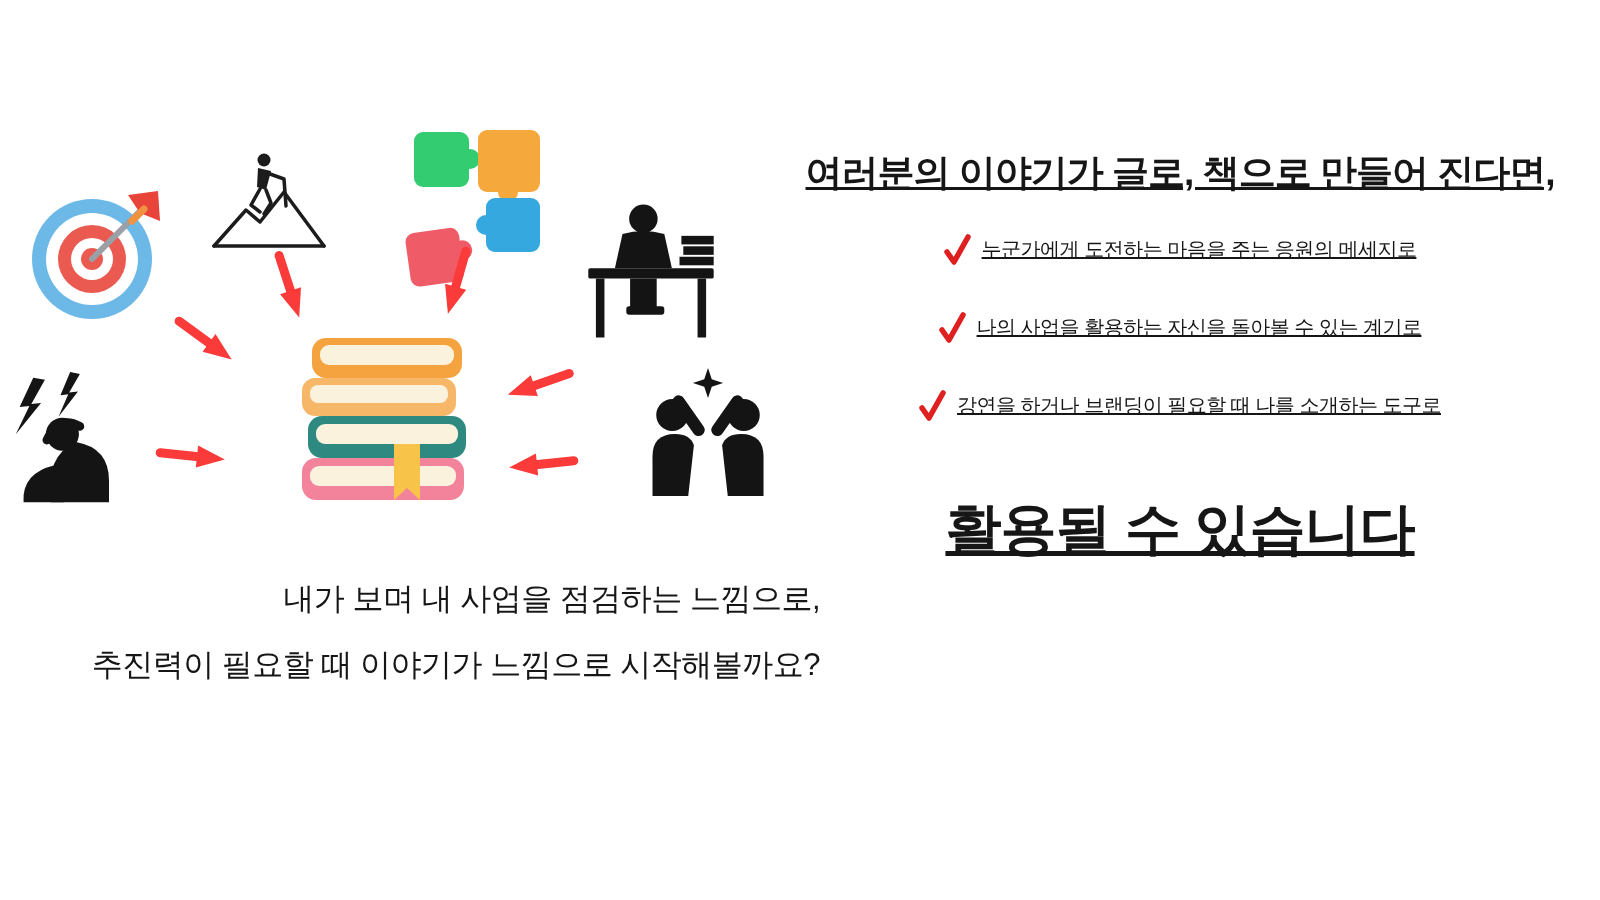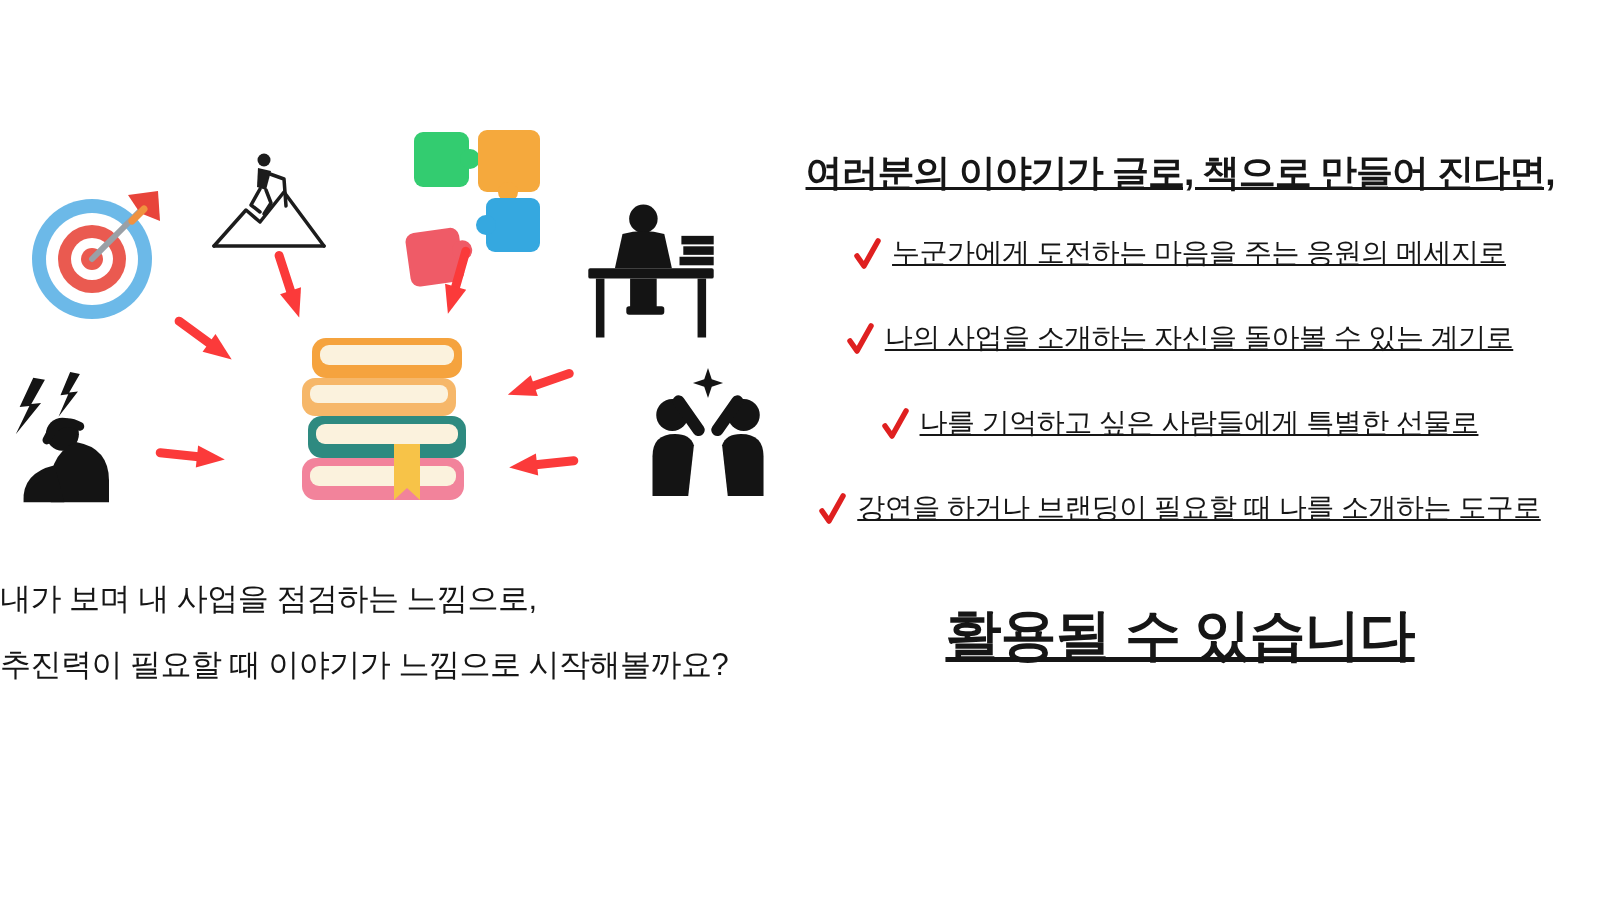--- a/index.html
+++ b/index.html
@@ -26,32 +26,32 @@
 
   .arrow { position: absolute; width: 74px; height: 28px; }
   .arrow svg { display: block; width: 100%; height: 100%; }
   .a1 { left: 168px; top: 326px; transform: rotate(36deg); }
   .a2 { left: 252px; top: 272px; transform: rotate(72deg); }
   .a3 { left: 420px; top: 268px; transform: rotate(106deg); }
   .a4 { left: 502px; top: 370px; transform: rotate(161deg); }
   .a5 { left: 155px; top: 442px; transform: rotate(6deg); }
   .a6 { left: 505px; top: 450px; transform: rotate(174deg); }
 
-  .captions { position: absolute; left: 0; top: 566px; width: 820px; text-align: left; }
+  .captions { position: absolute; left: 0; top: 566px; width: 820px; text-align: right; }
   .captions p { margin: 0; line-height: 66px; font-size: 31px; font-weight: 500; letter-spacing: -0.5px; }
 
   .right-col {
     position: absolute; left: 780px; top: 148px; width: 800px;
     display: flex; flex-direction: column; align-items: center; text-decoration: underline;
   }
   .headline { margin: 0 0 36px 0; font-size: 37px; font-weight: 700; letter-spacing: -1px; white-space: nowrap; }
   .checks { list-style: none; margin: 0; padding: 0; display: flex; flex-direction: column; align-items: center; }
   .check-item {
     display: flex; align-items: center; gap: 11px; margin-bottom: 47px;
-    font-size: 28px; font-weight: 500; letter-spacing: -0.5px; white-space: nowrap;
+    font-size: 20px; font-weight: 500; letter-spacing: -0.5px; white-space: nowrap;
   }
   .checkmark { width: 27px; height: 31px; flex: 0 0 auto; }
   .checkmark svg { display: block; width: 100%; height: 100%; }
   .conclusion { margin-top: 24px; font-size: 56px; font-weight: 700; letter-spacing: -1px; }
 </style>
 </head>
 <body>
 
 <div class="slide">
 
@@ -203,29 +203,21 @@
             </svg>
         </span>
         <span>누군가에게 도전하는 마음을 주는 응원의 메세지로</span>
       </li>
       <li class="check-item">
         <span class="checkmark">
           <svg viewBox="0 0 27 31">
               <path d="M3 18 L10 28 L24 3" stroke="#df2020" stroke-width="5.5" fill="none" stroke-linecap="round" stroke-linejoin="round"></path>
             </svg>
         </span>
-        <span>나의 사업을 소개하는 자신을 돌아볼 수 있는 계기로</span>
-      </li>
-      <li class="check-item">
-        <span class="checkmark">
-          <svg viewBox="0 0 27 31">
-              <path d="M3 18 L10 28 L24 3" stroke="#df2020" stroke-width="5.5" fill="none" stroke-linecap="round" stroke-linejoin="round"></path>
-            </svg>
-        </span>
-        <span>나를 기억하고 싶은 사람들에게 특별한 선물로</span>
+        <span>나의 사업을 활용하는 자신을 돌아볼 수 있는 계기로</span>
       </li>
       <li class="check-item">
         <span class="checkmark">
           <svg viewBox="0 0 27 31">
               <path d="M3 18 L10 28 L24 3" stroke="#df2020" stroke-width="5.5" fill="none" stroke-linecap="round" stroke-linejoin="round"></path>
             </svg>
         </span>
         <span>강연을 하거나 브랜딩이 필요할 때 나를 소개하는 도구로</span>
       </li>
     </ul>

